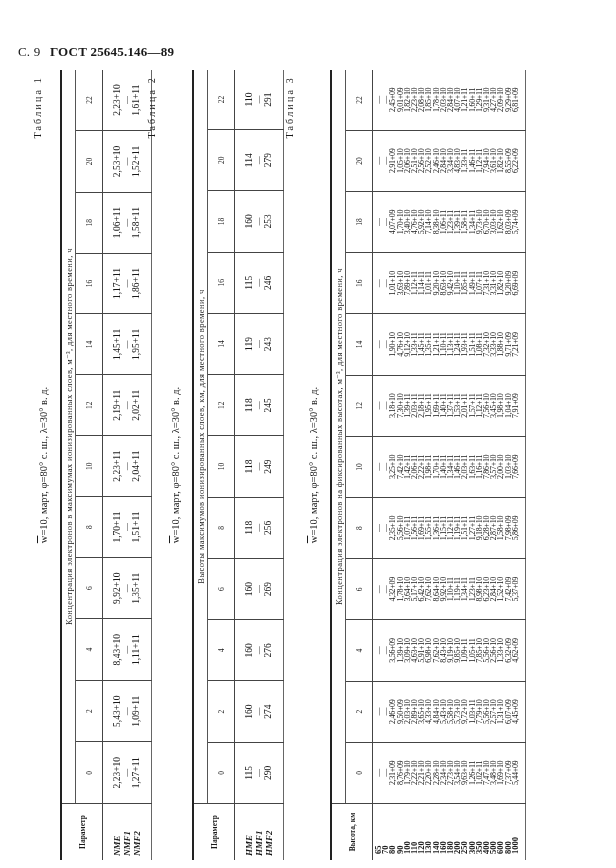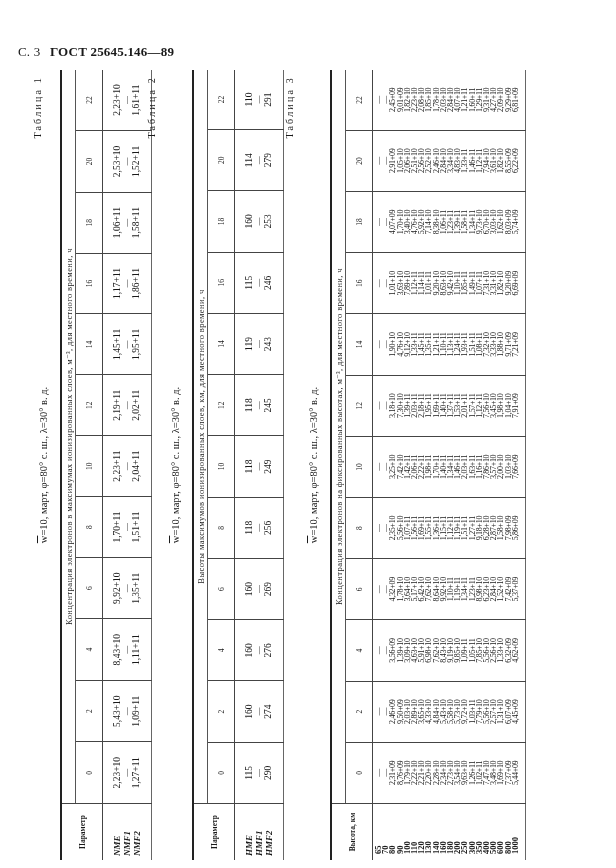--- a/index.html
+++ b/index.html
@@ -32,21 +32,21 @@
 
   
   .t3 td.datacell { font-size: 8px; line-height: 7.2px; vertical-align: top; padding-top: 2px; font-family: "Liberation Serif", serif; letter-spacing: -0.3px; }
   .t3 .alt-cell { text-align: left; padding-left: 6px; font-weight: bold; font-size: 8.5px; line-height: 7.2px; border-right: 1px solid #444; vertical-align: top; padding-top: 2px; }
   .v { display: block; white-space: nowrap; }
 </style>
 </head>
 <body>
 
 <div class="page-header">
-  <span class="pnum">С. 3</span>
+  <span class="pnum">С. 9</span>
   <span class="std">ГОСТ 25645.146—89</span>
 </div>
 
 <div class="landscape">
 
   <div class="tblblock" style="top:0;">
     <div class="tlabel" style="top:4px;">Таблица 1</div>
     <div class="ttitle" style="padding-top:10px;height:22px;">
       <span class="wbar">w</span><span>=10, март, φ=80° с. ш., λ=30° в. д.</span>
     </div>

